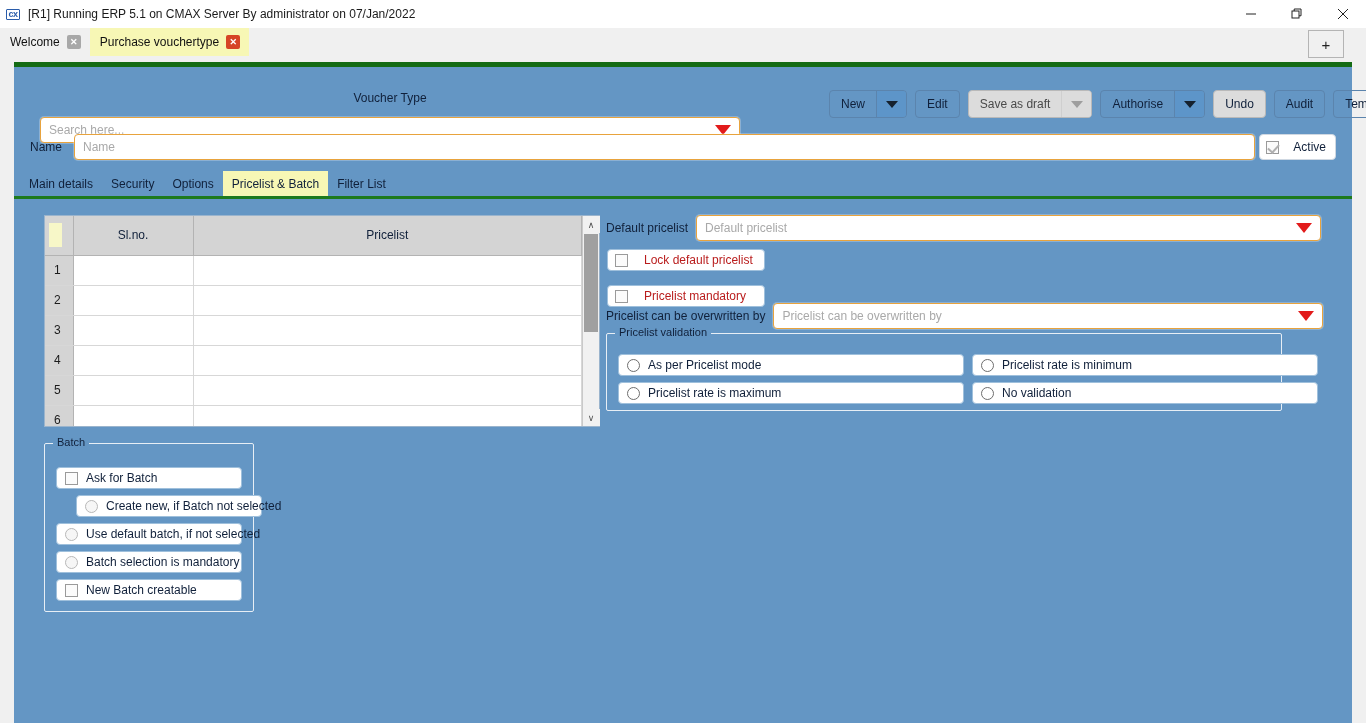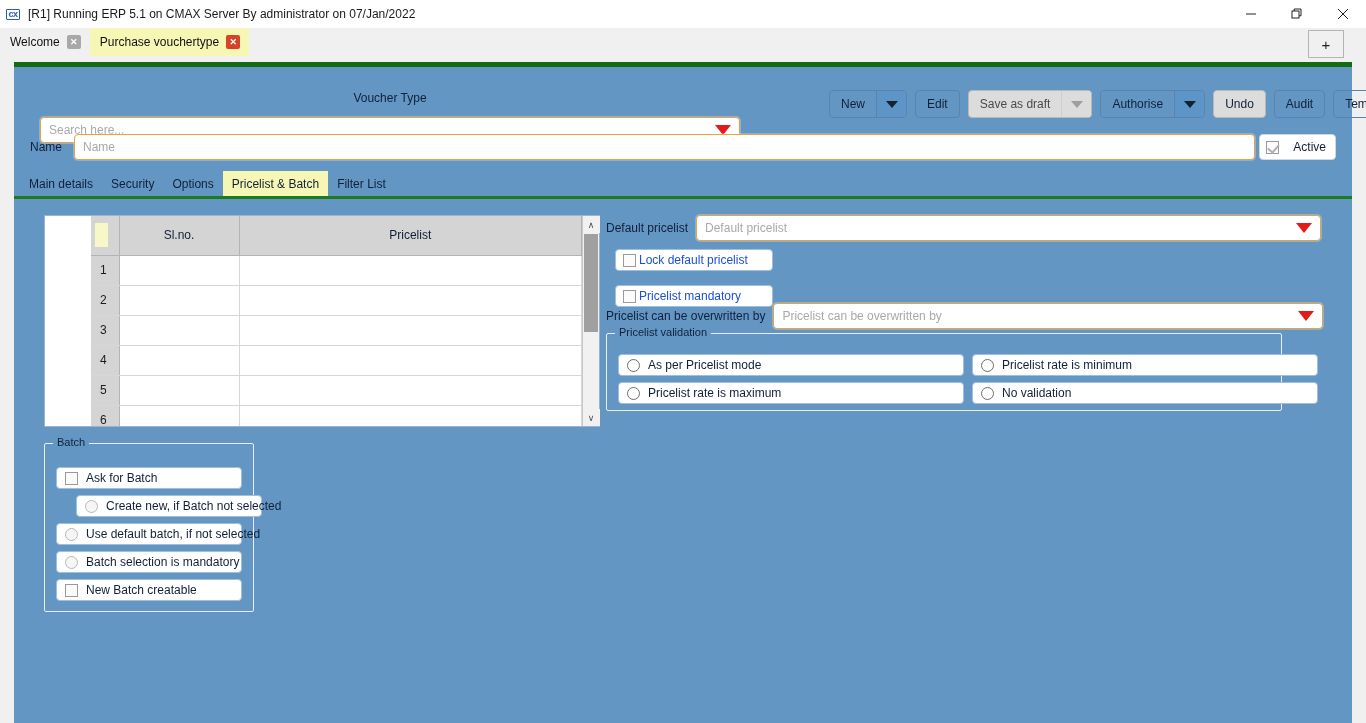--- a/index.html
+++ b/index.html
@@ -183,21 +183,21 @@
   }
 
   
   .grid-wrap {
     position: absolute; left: 30px; top: 148px;
     width: 556px; height: 212px;
     background: #ffffff;
     border: 1px solid #9ab4cd;
     display: flex;
   }
-  .grid-main { flex: 1 1 auto; overflow: hidden; margin-left: 46px; }
+  .grid-main { flex: 1 1 auto; overflow: hidden; }
   table.grid { width: 100%; border-collapse: collapse; table-layout: fixed; }
   table.grid th {
     background: #d4d4d4;
     border-right: 1px solid #b3b3b3;
     border-bottom: 1px solid #b3b3b3;
     height: 39px;
     font-size: 12px; font-weight: normal; color: #10203a;
   }
   table.grid th.corner { width: 28px; padding: 0; }
   table.grid th.corner .mark {
@@ -238,23 +238,23 @@
   #plDefault .field { width: 625px; }
   #plOverwrite { left: 592px; top: 236px; }
   #plOverwrite .field { width: 550px; }
 
   .chk-pill {
     position: absolute;
     height: 22px;
     background: #ffffff;
     border: 1px solid #9fc0dc;
     border-radius: 4px;
-    display: flex; align-items: center; gap: 3px;
+    display: flex; align-items: center; gap: 16px;
     padding: 0 10px 0 7px;
-    font-size: 12px; color: #1d4ed8; white-space: nowrap; margin-left: 8px;
+    font-size: 12px; color: #b91c1c; white-space: nowrap;
   }
   #chkLock { left: 593px; top: 182px; width: 158px; }
   #chkMand { left: 593px; top: 218px; width: 158px; }
 
   .rbtn {
     width: 13px; height: 13px; border-radius: 50%;
     border: 1px solid #6e6e6e; background: #fff; flex: 0 0 auto;
   }
   .rbtn.dim { border-color: #b8b8b8; background: #f6f6f6; }
 

